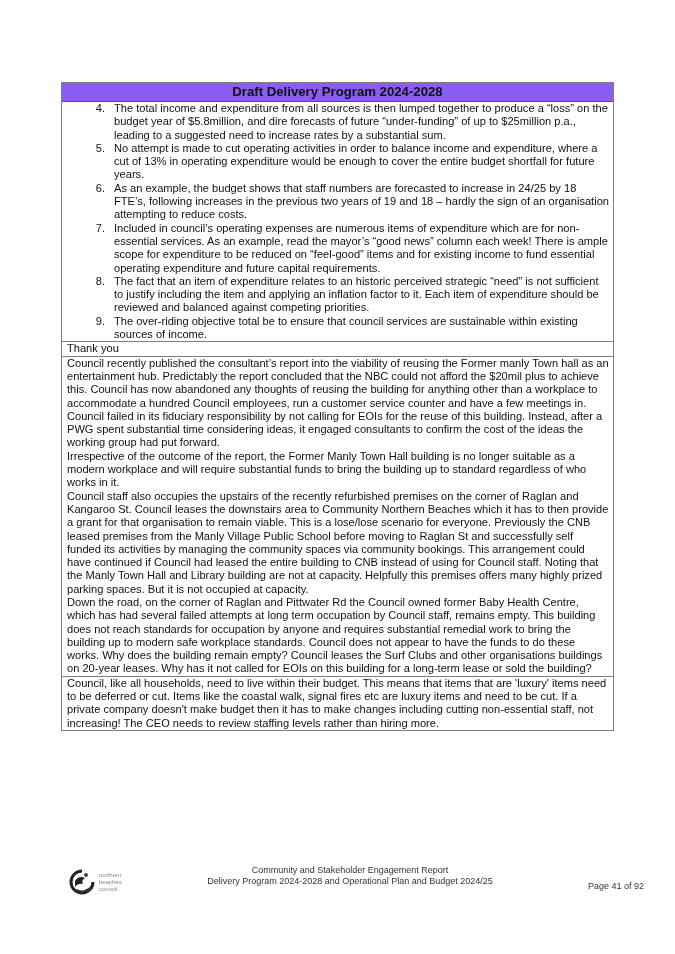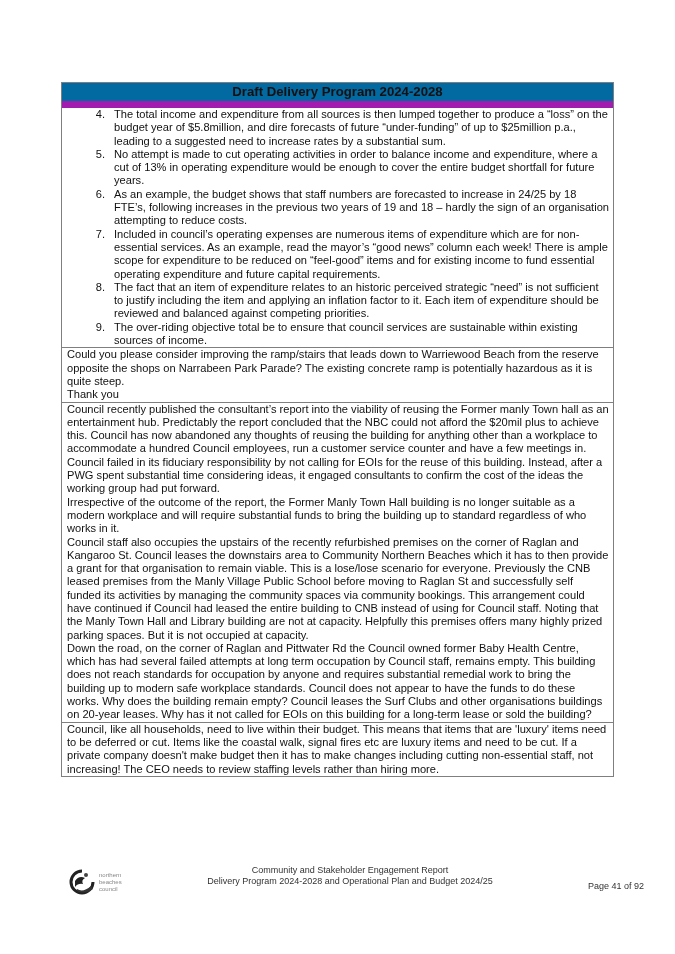--- a/index.html
+++ b/index.html
@@ -5,23 +5,23 @@
   html, body { margin: 0; padding: 0; background: #ffffff; }
   body {
     width: 675px; height: 954px; position: relative; overflow: hidden;
     font-family: "Liberation Sans", sans-serif; color: #111;
   }
   .table {
     position: absolute; left: 61px; top: 82px; width: 553px;
     border: 1px solid #7f7f7f; box-sizing: border-box;
   }
   .hdr {
-    background: #0369a1; text-align: center; font-weight: bold;
+    background: #8b5cf6; text-align: center; font-weight: bold;
     font-size: 13.2px; line-height: 17px; height: 18px;
-    border-bottom: 7px solid #a21caf;
+    border-bottom: 1px solid #a21caf;
   }
   .cell {
     font-size: 11.1px; line-height: 13.3px; padding: 0 3px 0 5px;
     border-bottom: 1px solid #7f7f7f;
   }
   .cell:last-child { border-bottom: none; }
   ol.items { margin: 0; padding: 0; list-style: none; }
   ol.items li { display: flex; }
   ol.items .num { width: 47px; flex: none; text-align: right; padding-right: 9px; box-sizing: border-box; }
   ol.items .txt { flex: 1; }
@@ -65,21 +65,20 @@
           <span class="txt">The fact that an item of expenditure relates to an historic perceived strategic “need” is not sufficient to justify including the item and applying an inflation factor to it. Each item of expenditure should be reviewed and balanced against competing priorities.</span>
         </li>
       <li>
           <span class="num">9.</span>
           <span class="txt">The over-riding objective total be to ensure that council services are sustainable within existing sources of income.</span>
         </li>
     </ol>
   </div>
 
   <div class="cell">
-    <p class="para">Could you please consider improving the ramp/stairs that leads down to Warriewood Beach from the reserve opposite the shops on Narrabeen Park Parade? The existing concrete ramp is potentially hazardous as it is quite steep.</p>
     <p class="para">Thank you</p>
   </div>
 
   <div class="cell">
     <p class="para">Council recently published the consultant’s report into the viability of reusing the Former manly Town hall as an entertainment hub. Predictably the report concluded that the NBC could not afford the $20mil plus to achieve this. Council has now abandoned any thoughts of reusing the building for anything other than a workplace to accommodate a hundred Council employees, run a customer service counter and have a few meetings in.</p>
     <p class="para">Council failed in its fiduciary responsibility by not calling for EOIs for the reuse of this building. Instead, after a PWG spent substantial time considering ideas, it engaged consultants to confirm the cost of the ideas the working group had put forward.</p>
     <p class="para">Irrespective of the outcome of the report, the Former Manly Town Hall building is no longer suitable as a modern workplace and will require substantial funds to bring the building up to standard regardless of who works in it.</p>
     <p class="para">Council staff also occupies the upstairs of the recently refurbished premises on the corner of Raglan and Kangaroo St. Council leases the downstairs area to Community Northern Beaches which it has to then provide a grant for that organisation to remain viable. This is a lose/lose scenario for everyone. Previously the CNB leased premises from the Manly Village Public School before moving to Raglan St and successfully self funded its activities by managing the community spaces via community bookings. This arrangement could have continued if Council had leased the entire building to CNB instead of using for Council staff. Noting that the Manly Town Hall and Library building are not at capacity. Helpfully this premises offers many highly prized parking spaces. But it is not occupied at capacity.</p>
     <p class="para">Down the road, on the corner of Raglan and Pittwater Rd the Council owned former Baby Health Centre, which has had several failed attempts at long term occupation by Council staff, remains empty. This building does not reach standards for occupation by anyone and requires substantial remedial work to bring the building up to modern safe workplace standards. Council does not appear to have the funds to do these works. Why does the building remain empty? Council leases the Surf Clubs and other organisations buildings on 20-year leases. Why has it not called for EOIs on this building for a long-term lease or sold the building?</p>
   </div>

